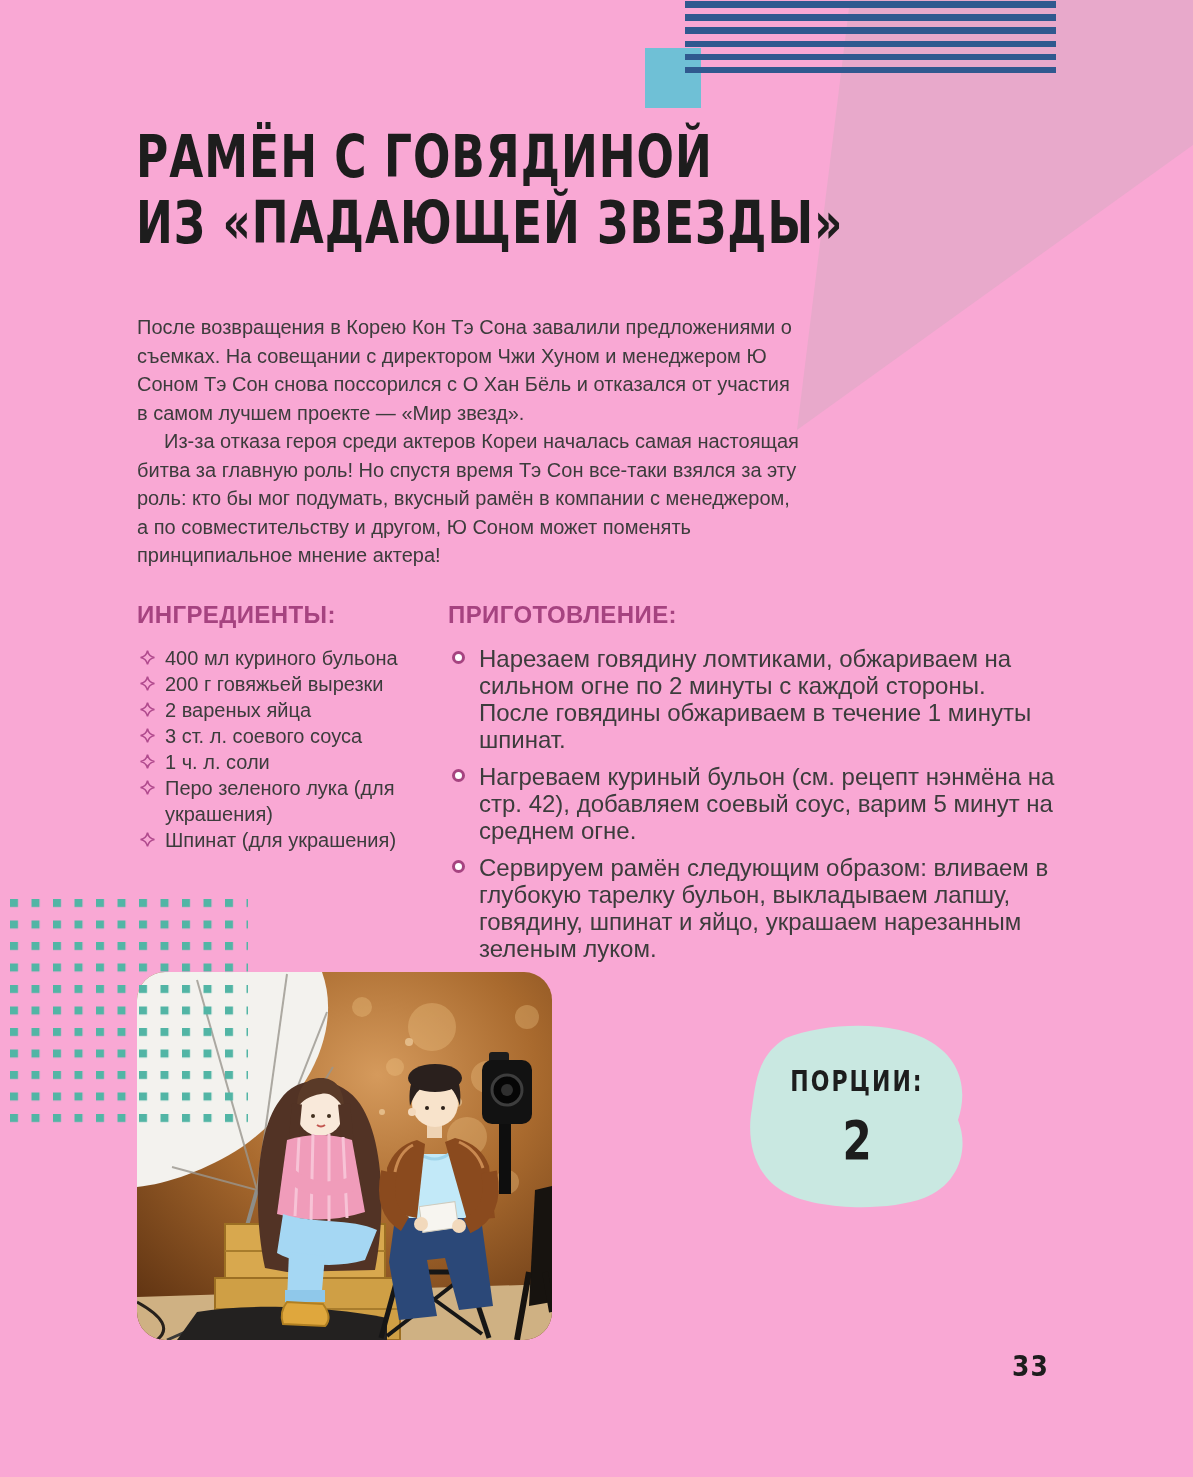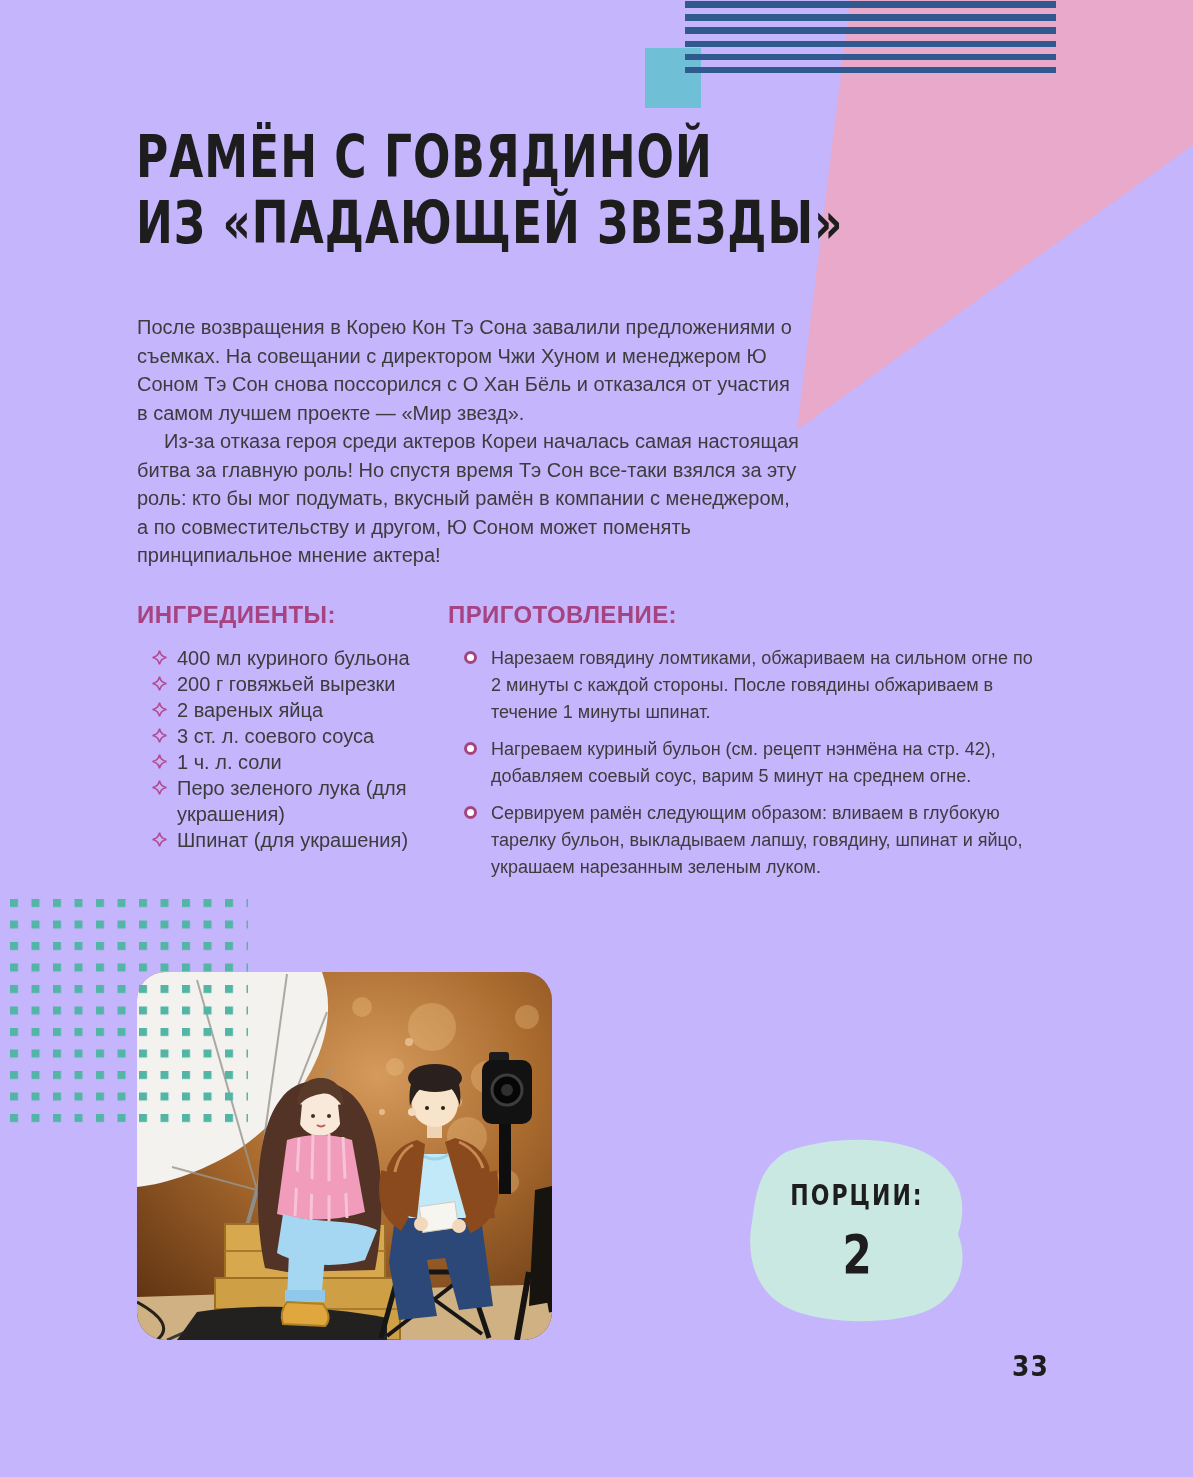--- a/index.html
+++ b/index.html
@@ -7,21 +7,21 @@
     --stripe-blue:#30598f;
     --square-teal:#6fc0d6;
     --wedge-pink:#e8a9cb;
     --dots-teal:#52b5a5;
     --blob-mint:#c9e8e1;
     --text-dark:#3c3c3c;
     --title-black:#1d1d1d;
   }
   html,body{margin:0;padding:0;background:#ffffff;}
   .page{
-    position:relative;width:1193px;height:1477px;background:#c4b5fd;
+    position:relative;width:1193px;height:1477px;background:#f9a8d4;
     overflow:hidden;font-family:"Liberation Sans",sans-serif;color:var(--text-dark);
   }
   
   .wedge{position:absolute;left:0;top:0;width:1193px;height:432px;z-index:1;}
   .teal-square{position:absolute;left:645px;top:48px;width:56px;height:60px;background:var(--square-teal);z-index:2;}
   .stripes{
     position:absolute;left:685px;top:1px;width:371px;height:73px;z-index:3;
     background:repeating-linear-gradient(to bottom,var(--stripe-blue) 0px,var(--stripe-blue) 6.5px,rgba(0,0,0,0) 6.5px,rgba(0,0,0,0) 13.2px);
   }
   
@@ -36,37 +36,37 @@
   .intro p{margin:0;}
   .intro p.indent{text-indent:27px;}
   
   .col{position:absolute;top:601px;z-index:4;}
   .col-ingredients{left:137px;width:300px;}
   .col-preparation{left:448px;width:614px;}
   .col h2{
     margin:0 0 16px 0;font-size:24px;font-weight:700;letter-spacing:.4px;
     color:var(--accent-magenta);
   }
-  .col ul{list-style:none;margin:16px;padding:0;}
+  .col ul{list-style:none;margin:4px;padding:0;}
   .col-ingredients li{position:relative;padding-left:24px;font-size:20px;line-height:26px;}
   .sparkle{position:absolute;left:-1px;top:5px;width:15px;height:15px;}
-  .col-preparation li{position:relative;padding-left:27px;font-size:18px;line-height:27px;margin-bottom:10px;}
+  .col-preparation li{position:relative;padding-left:27px;font-size:24px;line-height:27px;margin-bottom:10px;}
   .ring{
     position:absolute;left:0;top:6px;width:7px;height:7px;background:#fff;
     border:3px solid var(--accent-magenta);border-radius:50%;
   }
   
   .dots{position:absolute;left:10px;top:899px;z-index:6;}
   
   .illustration{
     position:absolute;left:137px;top:972px;width:415px;height:368px;z-index:2;
     border-radius:28px;overflow:hidden;
   }
   
-  .servings{position:absolute;left:746px;top:1134px;width:222px;height:192px;z-index:4;}
+  .servings{position:absolute;left:746px;top:1020px;width:222px;height:192px;z-index:4;}
   .servings svg.blob{position:absolute;left:0;top:0;}
   .servings-text{
     position:absolute;left:0;top:46px;width:100%;text-align:center;
     transform:scaleY(1.25);transform-origin:center top;
   }
   .servings-label{
     font-family:"DejaVu Sans",sans-serif;font-weight:700;font-size:22px;
     letter-spacing:2px;color:var(--title-black);
   }
   .servings-value{

